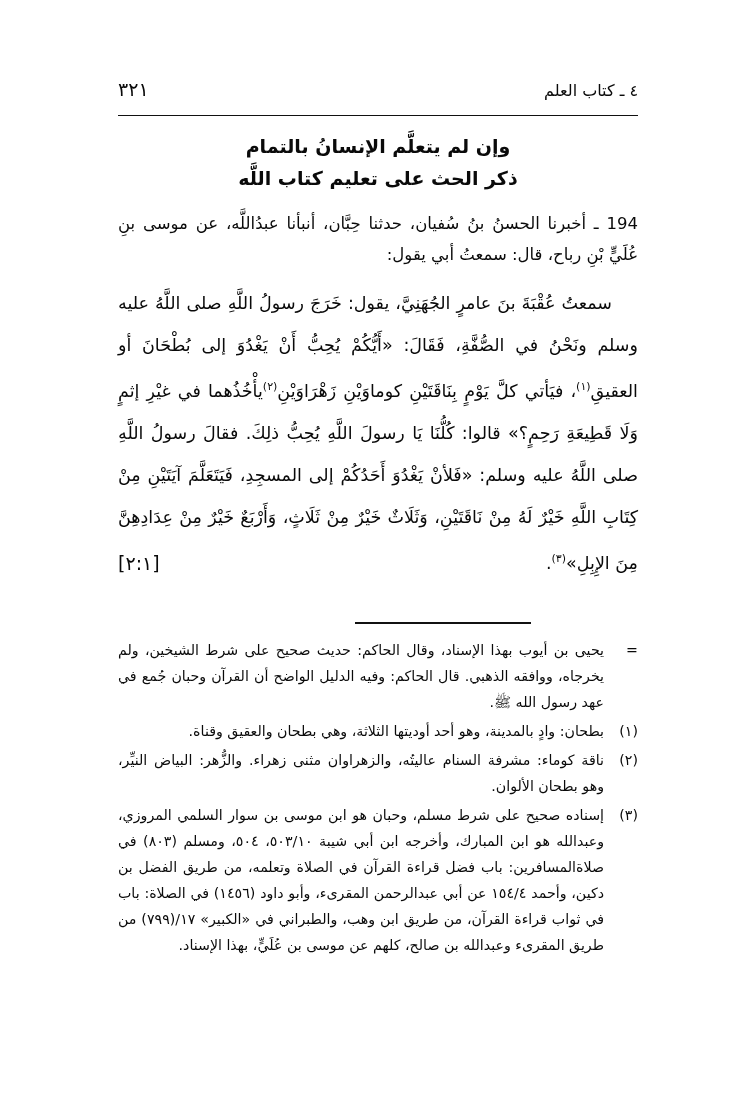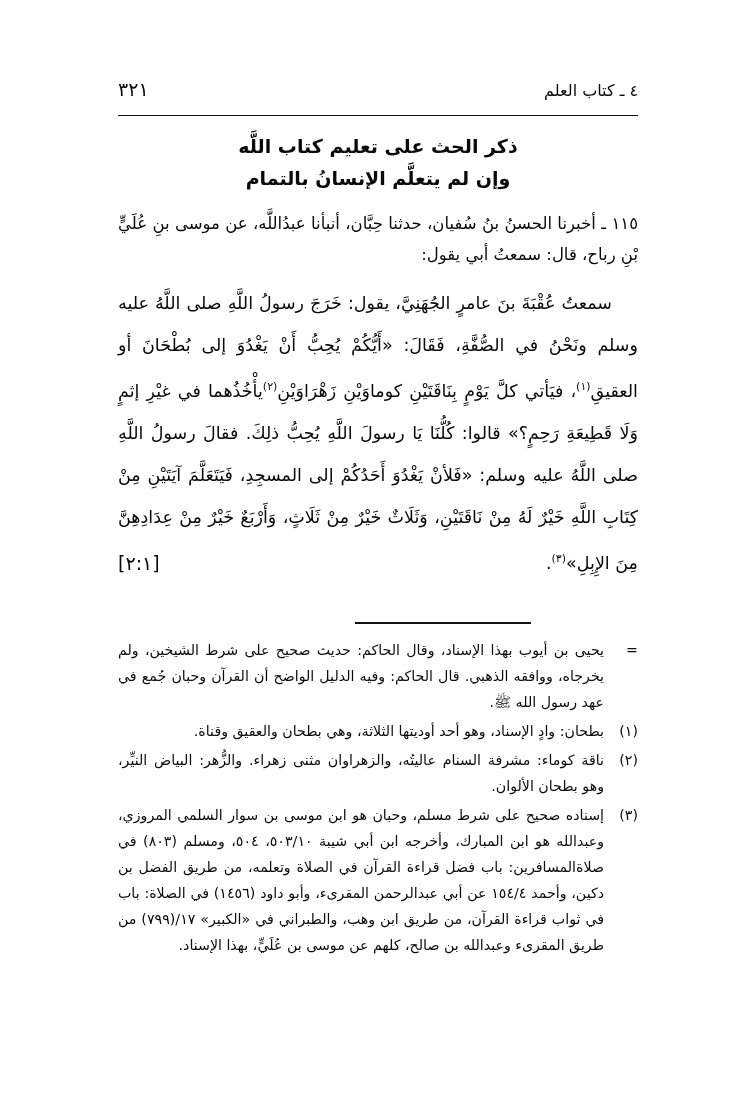--- a/index.html
+++ b/index.html
@@ -147,42 +147,42 @@
 
 <div class="page">
 
   <div class="header">
     <span class="page-number">٣٢١</span>
     <span class="book-title">٤ ـ كتاب العلم</span>
   </div>
   <div class="header-rule"></div>
 
   <div class="title-block">
+    <div class="title-line">وإن لم يتعلَّم الإنسانُ بالتمام</div>
     <div class="title-line">ذكر الحث على تعليم كتاب اللَّه</div>
-    <div class="title-line">وإن لم يتعلَّم الإنسانُ بالتمام</div>
   </div>
 
   <div class="body-text">
-    <p class="para-intro">١١٥ ـ أخبرنا الحسنُ بنُ سُفيان، حدثنا حِبَّان، أنبأنا عبدُاللَّه، عن موسى بنِ عُلَيٍّ بْنِ رباح، قال: سمعتُ أبي يقول:</p>
+    <p class="para-intro">194 ـ أخبرنا الحسنُ بنُ سُفيان، حدثنا حِبَّان، أنبأنا عبدُاللَّه، عن موسى بنِ عُلَيٍّ بْنِ رباح، قال: سمعتُ أبي يقول:</p>
     <p class="para-main">
       <span class="indent"></span><span>سمعتُ عُقْبَةَ بنَ عامرٍ الجُهَنِيَّ، يقول: خَرَجَ رسولُ اللَّهِ صلى اللَّهُ عليه وسلم ونَحْنُ في الصُّفَّةِ، فَقَالَ: «أَيُّكُمْ يُحِبُّ أَنْ يَغْدُوَ إلى بُطْحَانَ أو العقيقِ</span><sup>(١)</sup><span>، فيَأتي كلَّ يَوْمٍ بِنَاقَتَيْنِ كوماوَيْنِ زَهْرَاوَيْنِ</span><sup>(٢)</sup><span>يأْخُذُهما في غيْرِ إثمٍ وَلَا قَطِيعَةِ رَحِمٍ؟» قالوا: كُلُّنَا يَا رسولَ اللَّهِ يُحِبُّ ذلِكَ. فقالَ رسولُ اللَّهِ صلى اللَّهُ عليه وسلم: «فَلأنْ يَغْدُوَ أَحَدُكُمْ إلى المسجِدِ، فَيَتَعَلَّمَ آيَتَيْنِ مِنْ كِتَابِ اللَّهِ خَيْرٌ لَهُ مِنْ نَاقَتَيْنِ، وَثَلَاثٌ خَيْرٌ مِنْ ثَلَاثٍ، وَأَرْبَعٌ خَيْرٌ مِنْ عِدَادِهِنَّ مِنَ الإِبِلِ»</span><sup>(٣)</sup><span>.</span>
       <span class="ref-tag">[٢:١]</span>
     </p>
   </div>
 
   <div class="fn-rule"></div>
 
   <div class="footnotes">
     <div class="fn">
       <span class="fn-marker">=</span>
       <span class="fn-body">يحيى بن أيوب بهذا الإسناد، وقال الحاكم: حديث صحيح على شرط الشيخين، ولم يخرجاه، ووافقه الذهبي. قال الحاكم: وفيه الدليل الواضح أن القرآن وحبان جُمع في عهد رسول الله ﷺ.</span>
     </div>
     <div class="fn">
       <span class="fn-marker">(١)</span>
-      <span class="fn-body">بطحان: وادٍ الإسناد، وهو أحد أوديتها الثلاثة، وهي بطحان والعقيق وقناة.</span>
+      <span class="fn-body">بطحان: وادٍ بالمدينة، وهو أحد أوديتها الثلاثة، وهي بطحان والعقيق وقناة.</span>
     </div>
     <div class="fn">
       <span class="fn-marker">(٢)</span>
       <span class="fn-body">ناقة كوماء: مشرفة السنام عاليتُه، والزهراوان مثنى زهراء. والزُّهر: البياض النيِّر، وهو بطحان الألوان.</span>
     </div>
     <div class="fn">
       <span class="fn-marker">(٣)</span>
       <span class="fn-body">إسناده صحيح على شرط مسلم، وحبان هو ابن موسى بن سوار السلمي المروزي، وعبدالله هو ابن المبارك، وأخرجه ابن أبي شيبة ٥٠٣/١٠، ٥٠٤، ومسلم (٨٠٣) في صلاةالمسافرين: باب فضل قراءة القرآن في الصلاة وتعلمه، من طريق الفضل بن دكين، وأحمد ١٥٤/٤ عن أبي عبدالرحمن المقرىء، وأبو داود (١٤٥٦) في الصلاة: باب في ثواب قراءة القرآن، من طريق ابن وهب، والطبراني في «الكبير» ١٧/(٧٩٩) من طريق المقرىء وعبدالله بن صالح، كلهم عن موسى بن عُلَيٍّ، بهذا الإسناد.</span>
     </div>
   </div>

